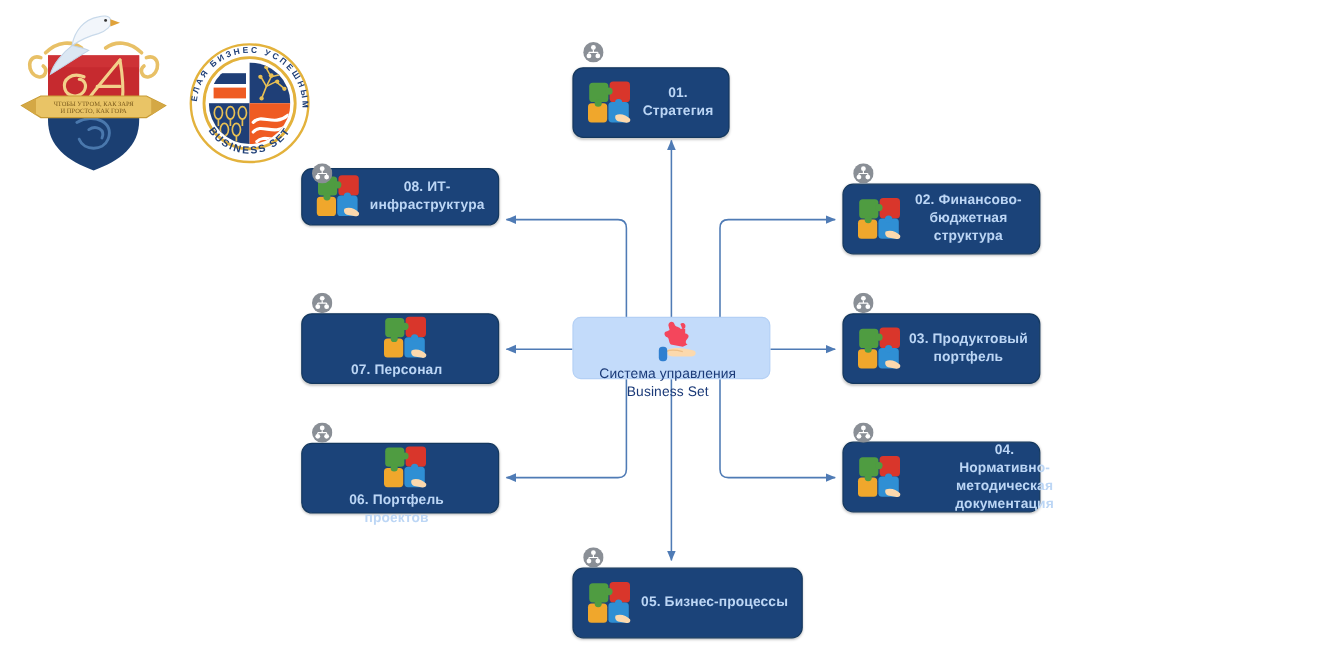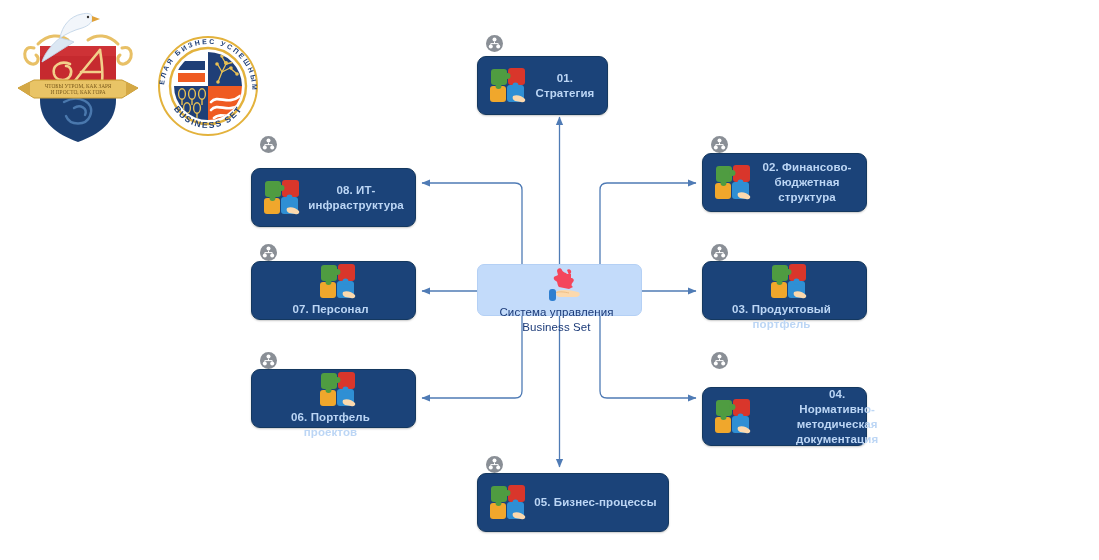--- a/index.html
+++ b/index.html
@@ -310,21 +310,21 @@
 
   <div class="badge" style="left:711px; top:244px;">
     <svg viewBox="0 0 17 17" width="17" height="17">
       <circle cx="8.5" cy="8.5" r="8.5" fill="#8a8f96"></circle>
       <circle cx="8.5" cy="4.6" r="2" fill="#ffffff"></circle>
       <circle cx="4.8" cy="11.6" r="2" fill="#ffffff"></circle>
       <circle cx="12.2" cy="11.6" r="2" fill="#ffffff"></circle>
       <path d="M8.5,6.6 L8.5,8.6 M4.8,8.6 L12.2,8.6 M4.8,8.6 L4.8,9.8 M12.2,8.6 L12.2,9.8" stroke="#ffffff" stroke-width="1" fill="none"></path>
     </svg>
   </div>
-  <div class="node dark" id="node-n03" style="left:702px; top:261px; width:165px; height:59px;flex-direction:column;">
+  <div class="node dark" id="node-n03" style="left:702px; top:261px; width:165px; height:59px;">
     <div class="node-icon">
       <svg viewBox="0 0 40 40" width="40" height="40">
         <rect x="2" y="3" width="16" height="16" rx="3" fill="#4f9c41"></rect>
         <rect x="19" y="2" width="17" height="17" rx="3" fill="#d9362b"></rect>
         <rect x="1" y="20" width="16" height="16" rx="3" fill="#f0a72c"></rect>
         <rect x="18" y="19" width="17" height="17" rx="3" fill="#2f8fd4"></rect>
         <circle cx="18.5" cy="10" r="3" fill="#4f9c41"></circle>
         <circle cx="9.5" cy="20" r="3" fill="#4f9c41"></circle>
         <circle cx="26.5" cy="19.5" r="3" fill="#2f8fd4"></circle>
         <path d="M24,30 C28,28 33,30 36,33 C37,35 35,37 32,36
@@ -337,21 +337,21 @@
 
   <div class="badge" style="left:711px; top:352px;">
     <svg viewBox="0 0 17 17" width="17" height="17">
       <circle cx="8.5" cy="8.5" r="8.5" fill="#8a8f96"></circle>
       <circle cx="8.5" cy="4.6" r="2" fill="#ffffff"></circle>
       <circle cx="4.8" cy="11.6" r="2" fill="#ffffff"></circle>
       <circle cx="12.2" cy="11.6" r="2" fill="#ffffff"></circle>
       <path d="M8.5,6.6 L8.5,8.6 M4.8,8.6 L12.2,8.6 M4.8,8.6 L4.8,9.8 M12.2,8.6 L12.2,9.8" stroke="#ffffff" stroke-width="1" fill="none"></path>
     </svg>
   </div>
-  <div class="node dark" id="node-n04" style="left:702px; top:387px; width:165px; height:59px;gap:40px;">
+  <div class="node dark" id="node-n04" style="left:702px; top:368px; width:165px; height:59px;gap:40px;">
     <div class="node-icon">
       <svg viewBox="0 0 40 40" width="40" height="40">
         <rect x="2" y="3" width="16" height="16" rx="3" fill="#4f9c41"></rect>
         <rect x="19" y="2" width="17" height="17" rx="3" fill="#d9362b"></rect>
         <rect x="1" y="20" width="16" height="16" rx="3" fill="#f0a72c"></rect>
         <rect x="18" y="19" width="17" height="17" rx="3" fill="#2f8fd4"></rect>
         <circle cx="18.5" cy="10" r="3" fill="#4f9c41"></circle>
         <circle cx="9.5" cy="20" r="3" fill="#4f9c41"></circle>
         <circle cx="26.5" cy="19.5" r="3" fill="#2f8fd4"></circle>
         <path d="M24,30 C28,28 33,30 36,33 C37,35 35,37 32,36
@@ -444,21 +444,21 @@
 
   <div class="badge" style="left:260px; top:136px;">
     <svg viewBox="0 0 17 17" width="17" height="17">
       <circle cx="8.5" cy="8.5" r="8.5" fill="#8a8f96"></circle>
       <circle cx="8.5" cy="4.6" r="2" fill="#ffffff"></circle>
       <circle cx="4.8" cy="11.6" r="2" fill="#ffffff"></circle>
       <circle cx="12.2" cy="11.6" r="2" fill="#ffffff"></circle>
       <path d="M8.5,6.6 L8.5,8.6 M4.8,8.6 L12.2,8.6 M4.8,8.6 L4.8,9.8 M12.2,8.6 L12.2,9.8" stroke="#ffffff" stroke-width="1" fill="none"></path>
     </svg>
   </div>
-  <div class="node dark" id="node-n08" style="left:251px; top:168px; width:165px; height:59px;">
+  <div class="node dark" id="node-n08" style="left:251px; top:140px; width:165px; height:48px;">
     <div class="node-icon">
       <svg viewBox="0 0 40 40" width="40" height="40">
         <rect x="2" y="3" width="16" height="16" rx="3" fill="#4f9c41"></rect>
         <rect x="19" y="2" width="17" height="17" rx="3" fill="#d9362b"></rect>
         <rect x="1" y="20" width="16" height="16" rx="3" fill="#f0a72c"></rect>
         <rect x="18" y="19" width="17" height="17" rx="3" fill="#2f8fd4"></rect>
         <circle cx="18.5" cy="10" r="3" fill="#4f9c41"></circle>
         <circle cx="9.5" cy="20" r="3" fill="#4f9c41"></circle>
         <circle cx="26.5" cy="19.5" r="3" fill="#2f8fd4"></circle>
         <path d="M24,30 C28,28 33,30 36,33 C37,35 35,37 32,36

